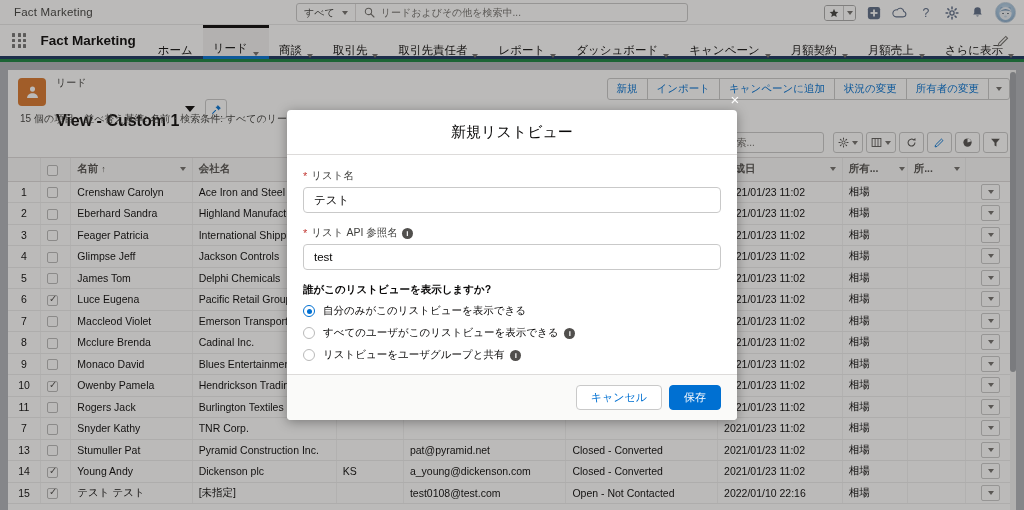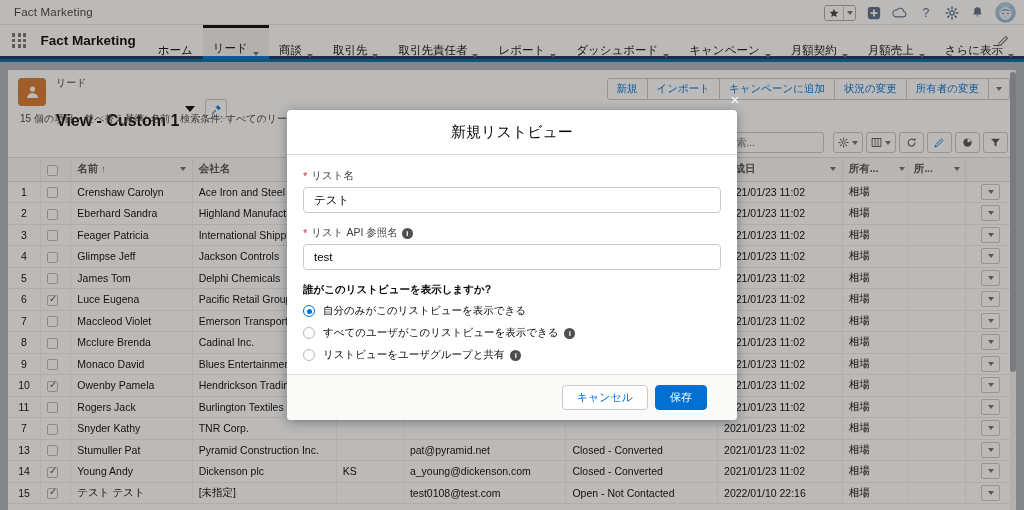--- a/index.html
+++ b/index.html
@@ -1,21 +1,21 @@
 <!DOCTYPE html>
 <html><head>
 <meta charset="utf-8">
 <style>
   * { box-sizing: border-box; margin: 0; padding: 0; }
   html, body {
     width: 1024px; height: 510px;
     font-family: "Liberation Sans", "DejaVu Sans", sans-serif;
     overflow: hidden; background: #b0b3b8;
   }
-  #app { position: relative; width: 1024px; height: 510px; background: #0369a1; }
+  #app { position: relative; width: 1024px; height: 510px; background: #15803d; }
 
   
   .global-header {
     position: absolute; top: 0; left: 0; width: 1024px; height: 25px;
     background: #fff; display: flex; align-items: center;
     border-bottom: 1px solid #e8e8e8;
   }
   .gh-title { font-size: 11.5px; color: #3e3e3c; margin-left: 14px; letter-spacing: .2px; }
   .gh-search-wrap {
     position: absolute; left: 296px; top: 3px; height: 19px; width: 392px;
@@ -142,33 +142,46 @@
   }
   .info-i { width: 11px; height: 11px; border-radius: 50%; background: #514f4d; color: #fff;
             font-size: 8px; display: inline-flex; align-items: center; justify-content: center; font-weight: bold; }
   .radio-q { font-size: 10.5px; color: #080707; font-weight: bold; margin: 4px 0 7px 0; }
   .radio-row { display: flex; align-items: center; gap: 8px; margin-bottom: 8px; }
   .radio { width: 12px; height: 12px; border-radius: 50%; border: 1px solid #b9b9b9; background: #fff; position: relative; flex: 0 0 auto; }
   .radio.on { border-color: #0070d2; }
   .radio.on::after { content: ""; position: absolute; left: 2.5px; top: 2.5px; width: 5px; height: 5px; border-radius: 50%; background: #0070d2; }
   .radio-label { font-size: 10.5px; color: #080707; display: flex; align-items: center; gap: 6px; }
   .modal-foot { height: 46px; background: #fafaf9; border-top: 1px solid #dddbda;
-                display: flex; align-items: center; justify-content: flex-end; gap: 7px; padding-right: 30px; }
+                display: flex; align-items: center; justify-content: flex-end; gap: 7px; padding-right: 16px; }
   .btn { height: 25px; padding: 0 14px; border-radius: 4px; font-size: 11px; display: flex; align-items: center; cursor: pointer; }
   .btn-cancel { border: 1px solid #c9c9c9; background: #fff; color: #0070d2; }
   .btn-save { border: 1px solid #0070d2; background: #0070d2; color: #fff; }
 </style>
 </head>
 <body>
 
 <div id="app">
 
   <div class="global-header">
     <div class="gh-title">Fact Marketing</div>
 
+    <div class="gh-search-wrap">
+      <div class="gh-scope">
+        <span>すべて</span>
+        <span class="caret-dn"></span>
+      </div>
+      <div class="gh-srch-ico">
+        <svg width="11" height="11" viewBox="0 0 16 16">
+            <circle cx="6.5" cy="6.5" r="4.6" fill="none" stroke="#706e6b" stroke-width="1.5"></circle>
+            <line x1="10" y1="10" x2="14.5" y2="14.5" stroke="#706e6b" stroke-width="1.7" stroke-linecap="round"></line>
+          </svg>
+      </div>
+      <input class="gh-search-input" placeholder="リードおよびその他を検索中..." style="">
+    </div>
 
     <div class="gh-icons">
       <div class="fav-group">
         <div class="fav-star">
           <svg width="10" height="10" viewBox="0 0 16 16">
               <polygon points="8,1.2 10,5.8 15,6.3 11.3,9.6 12.4,14.5 8,12 3.6,14.5 4.7,9.6 1,6.3 6,5.8" fill="#3e3e3c"></polygon>
             </svg>
         </div>
         <div class="fav-caret">
             <span class="caret-dn"></span>

